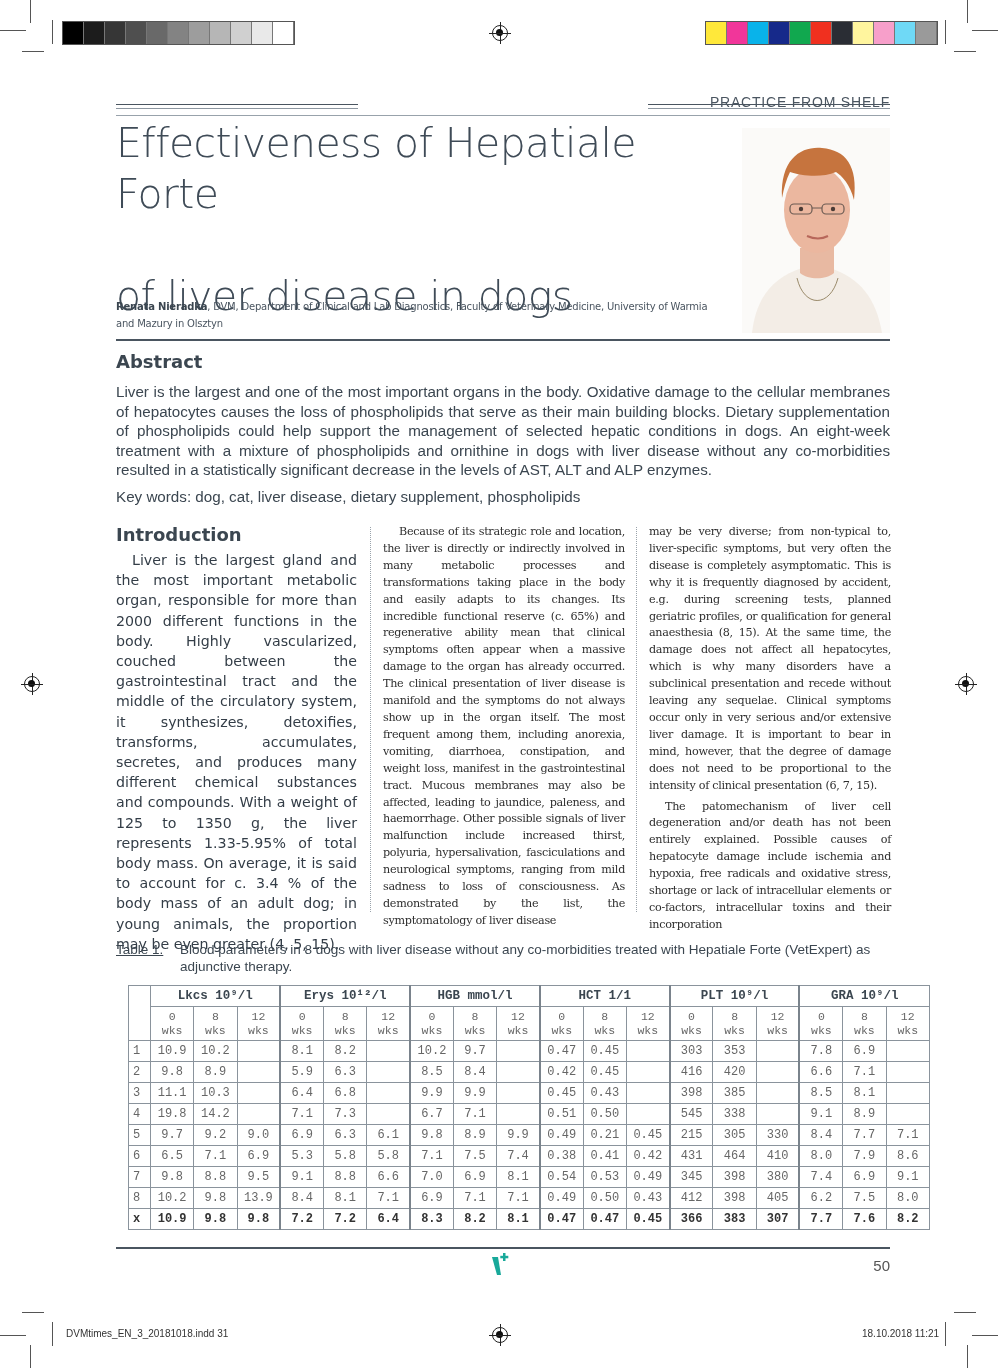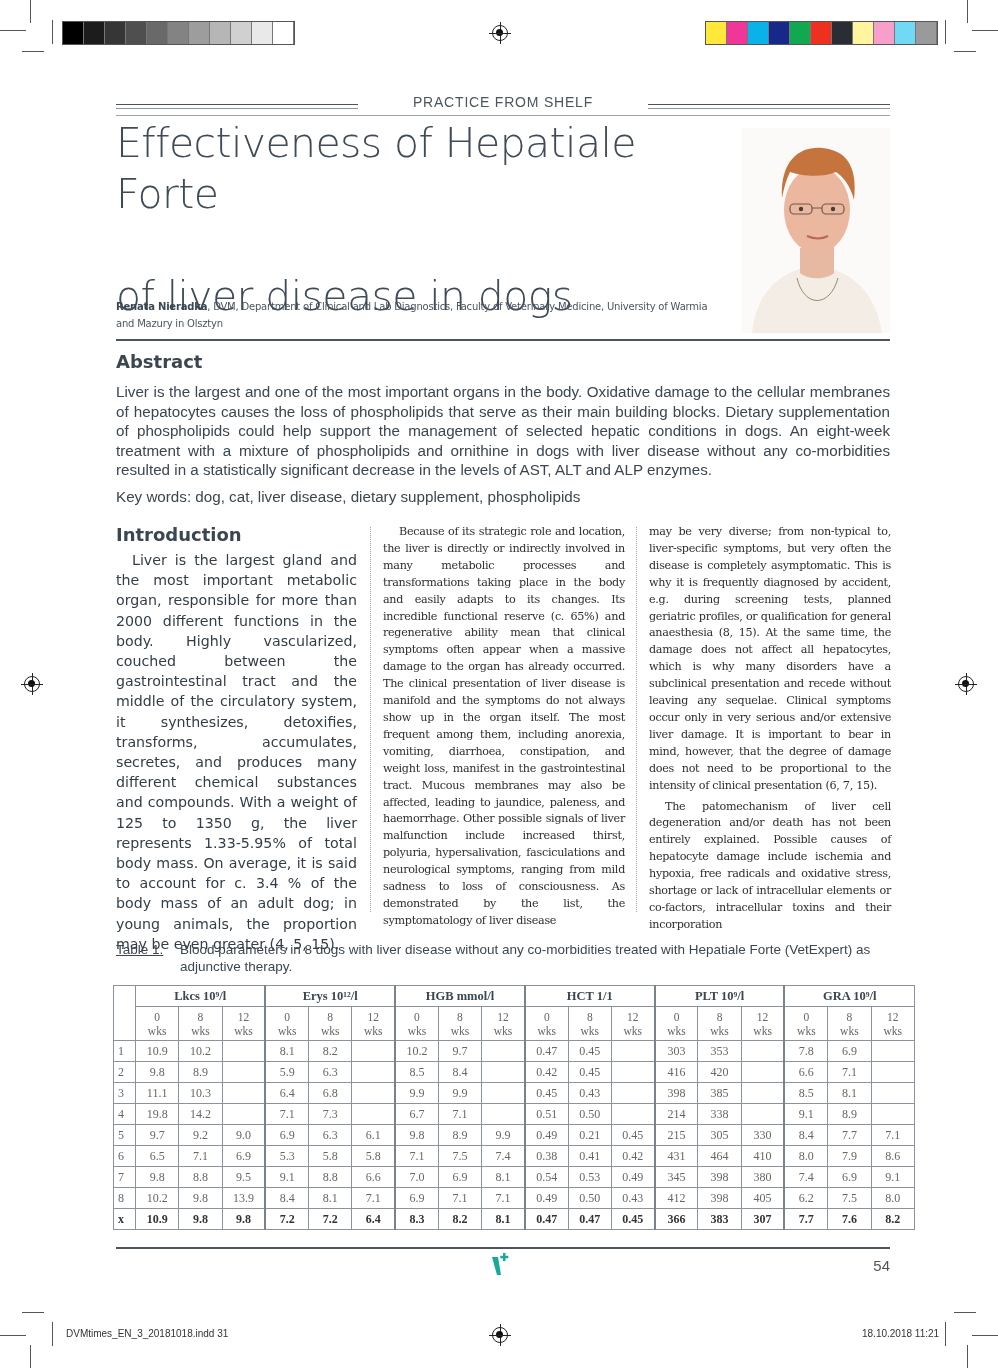--- a/index.html
+++ b/index.html
@@ -10,21 +10,21 @@
   .swatches { position: absolute; top: 21px; height: 22px; display: flex; border: 1px solid #555; }
   .swatches span { display: block; width: 21px; height: 22px; border-right: 1px solid #777; box-sizing: border-box; }
   .reg { position: absolute; width: 16px; height: 16px; border: 1.5px solid #222; border-radius: 50%; box-sizing: border-box; }
   .reg::before { content: ""; position: absolute; left: 50%; top: -4px; bottom: -4px; width: 1px; background: #222; }
   .reg::after { content: ""; position: absolute; top: 50%; left: -4px; right: -4px; height: 1px; background: #222; }
   .reg i { position: absolute; left: 3px; top: 3px; width: 7px; height: 7px; border-radius: 50%; background: #111; }
 
   
   .section-head { position: absolute; top: 94px; left: 116px; width: 774px; height: 20px; }
   .section-head .line { position: absolute; top: 10px; height: 3px; border-top: 1px solid #4a5560; border-bottom: 1px solid #8c96a0; }
-  .section-head .label { position: absolute; left: 0; right: 0; text-align: center; top: 0; font-family: "Liberation Sans", sans-serif; font-size: 14px; letter-spacing: 0.8px; color: #4a5560; }
+  .section-head .label { position: absolute; left: 0; right: 0; text-align: right; top: 0; font-family: "Liberation Sans", sans-serif; font-size: 14px; letter-spacing: 0.8px; color: #4a5560; }
   .rule-top { position: absolute; top: 115px; left: 116px; width: 774px; border-top: 1px solid #98a2ab; }
 
   .title { position: absolute; top: 118px; left: 116px; width: 620px; font-family: "DejaVu Sans", sans-serif; font-weight: 200; font-size: 41px; line-height: 51px; color: #3f4b57; letter-spacing: -0.6px; }
 
   .portrait { position: absolute; top: 128px; left: 742px; width: 148px; height: 205px; overflow: hidden; background: #fbfaf8; }
 
   .author { position: absolute; top: 298px; left: 116px; width: 600px; font-size: 10px; line-height: 17px; color: #4a5560; letter-spacing: -0.2px; }
   .author b { color: #3b4650; }
   .rule-author { position: absolute; top: 339px; left: 116px; width: 774px; border-top: 2px solid #4a5560; }
 
@@ -37,21 +37,21 @@
   .vsep { position: absolute; top: 527px; height: 385px; border-left: 1px dotted #9aa3ab; }
   .col2, .col3 { position: absolute; top: 524px; width: 242px; font-family: "DejaVu Serif", serif; font-size: 11.2px; line-height: 16.9px; text-align: justify; color: #2e2e2e; letter-spacing: -0.3px; }
   .col2 { left: 383px; }
   .col3 { left: 649px; }
   .col2 p, .col3 p { margin: 0 0 4px 0; text-indent: 16px; }
   .col3 p.cont { text-indent: 0; }
 
   .caption { position: absolute; top: 941px; left: 116px; width: 774px; font-family: "Liberation Sans", sans-serif; font-size: 13.5px; line-height: 17px; color: #3b4650; display: flex; }
   .caption .num { width: 64px; flex: none; text-decoration: underline; }
 
-  table.data { position: absolute; top: 985px; left: 113px; width: 802px; border-collapse: collapse; font-family: Liberation Serif, serif; font-size: 12px; color: #666; table-layout: fixed; }
+  table.data { position: absolute; top: 985px; left: 128px; width: 802px; border-collapse: collapse; font-family: Liberation Mono, monospace; font-size: 12px; color: #666; table-layout: fixed; }
   table.data td, table.data th { border: 1.5px solid #8a939c; text-align: center; padding: 0; height: 20px; font-weight: normal; }
   table.data th.group { font-size: 12.5px; color: #3b4650; font-weight: bold; height: 20px; }
   table.data th.wk { font-size: 11.5px; line-height: 14px; height: 33px; color: #666; }
   table.data td.idx { text-align: left; padding-left: 4px; width: 20px; }
   table.data tr.mean td { font-weight: bold; color: #333; }
   table.data .gsep { border-left: 2.5px solid #7a838c; margin-top: 46px; }
 
   .rule-bottom { position: absolute; top: 1247px; left: 116px; width: 774px; border-top: 2px solid #4a5560; }
   .logo { position: absolute; top: 1251px; left: 486px; width: 30px; height: 26px; }
   .page-num { position: absolute; top: 1257px; left: 860px; width: 30px; text-align: right; font-family: "Liberation Sans", sans-serif; font-size: 15px; color: #555; }
@@ -282,21 +282,21 @@
         <td></td>
         <td class="gsep">7.1</td>
         <td>7.3</td>
         <td></td>
         <td class="gsep">6.7</td>
         <td>7.1</td>
         <td></td>
         <td class="gsep">0.51</td>
         <td>0.50</td>
         <td></td>
-        <td class="gsep">214</td>
+        <td class="gsep">545</td>
         <td>338</td>
         <td></td>
         <td class="gsep">9.1</td>
         <td>8.9</td>
         <td></td>
       </tr>
       <tr>
         <td class="idx">5</td>
         <td>9.7</td>
         <td>9.2</td>
@@ -405,16 +405,16 @@
 </table>
 
 <div class="rule-bottom"></div>
 <div class="logo">
   <svg width="30" height="26" viewBox="0 0 30 26">
     <path d="M6 6 L12 6 L15 24 L11 24 Z" fill="#18a99a"></path>
     <rect x="17" y="2" width="2.5" height="8" fill="#18a99a"></rect>
     <rect x="14.3" y="4.8" width="8" height="2.5" fill="#18a99a"></rect>
   </svg>
 </div>
-<div class="page-num">54</div>
+<div class="page-num">50</div>
 
 <div class="slug" style="left:66px;">DVMtimes_EN_3_20181018.indd   31</div>
 <div class="slug" style="left:862px;">18.10.2018   11:21</div>
 
 </body></html>

